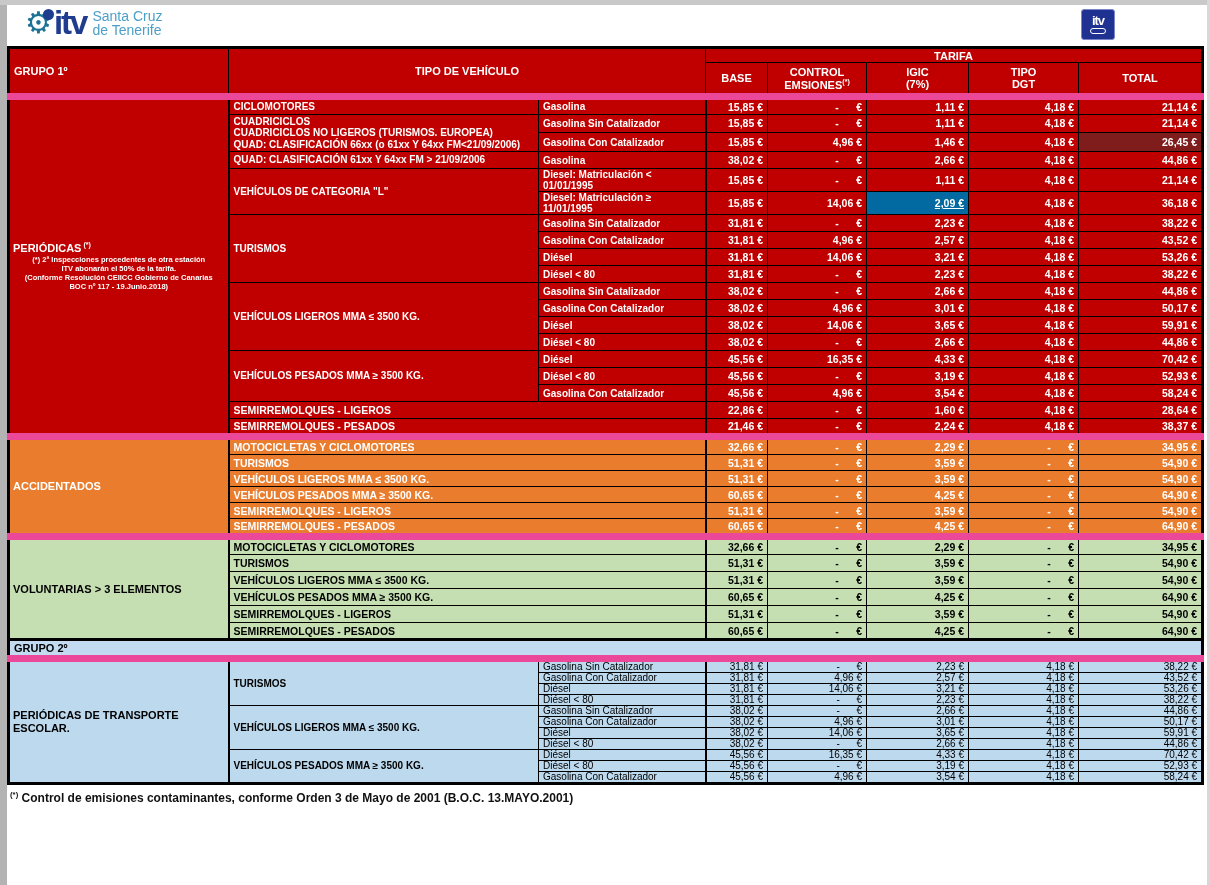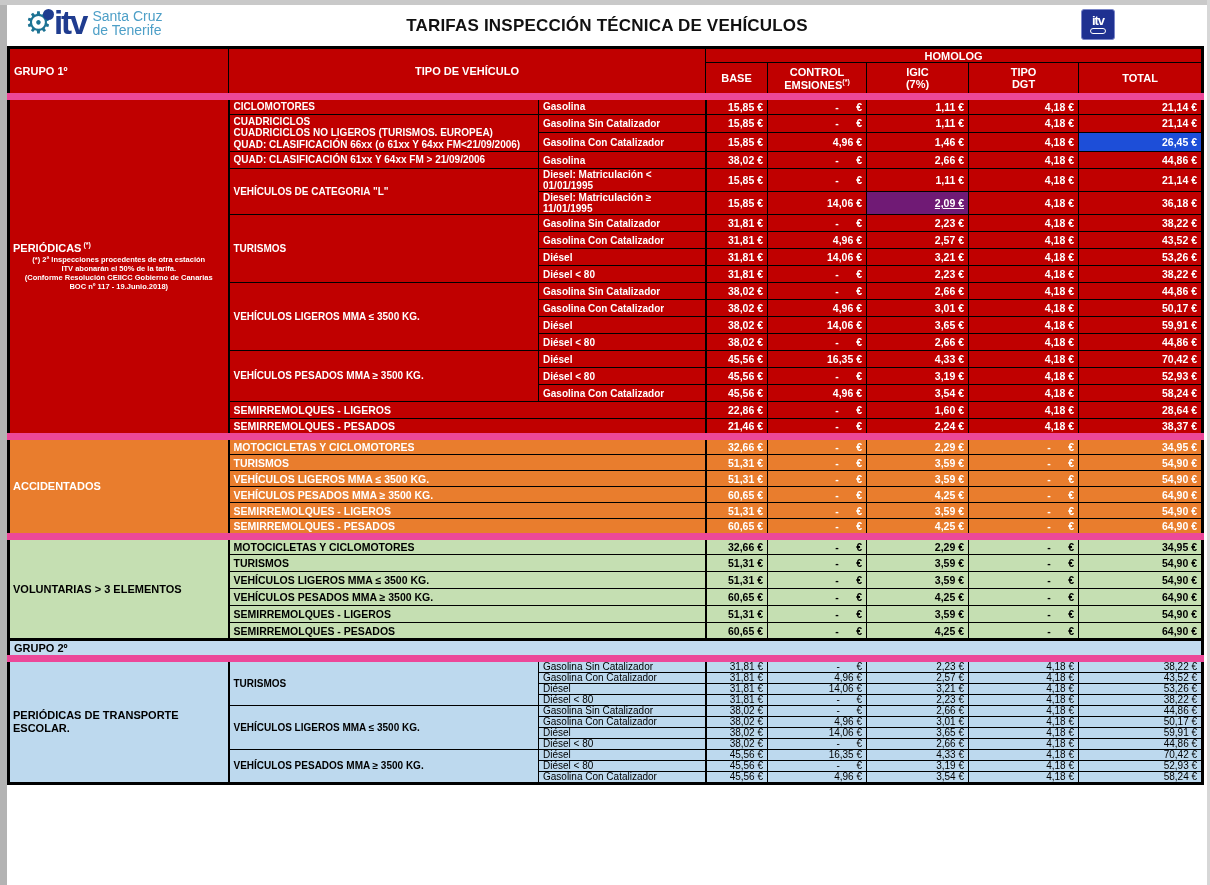--- a/index.html
+++ b/index.html
@@ -69,21 +69,20 @@
 
   <div class="topbar">
     <div class="logo">
       <span class="gear">⚙<span class="dot"></span></span>
       <span class="itv-word">itv</span>
       <span class="org">
         <span>Santa Cruz</span>
         <span>de Tenerife</span>
       </span>
     </div>
-    <div class="title">TARIFAS INSPECCIÓN TÉCNICA DE VEHÍCULOS</div>
     <div class="corner">
       <span class="corner-itv">itv</span>
       <span class="corner-car"></span>
     </div>
   </div>
 
   <table>
     <colgroup>
       <col style="width:220px">
         <col style="width:310px">
@@ -91,21 +90,21 @@
       <col style="width:62px">
         <col style="width:99px">
         <col style="width:102px">
       <col style="width:110px">
         <col style="width:124px">
     </colgroup>
     <thead>
       <tr class="h1">
         <th rowspan="2" class="grupo-h">GRUPO 1º</th>
         <th rowspan="2" colspan="2">TIPO DE VEHÍCULO</th>
-        <th colspan="5">HOMOLOG</th>
+        <th colspan="5">TARIFA</th>
       </tr>
       <tr class="h2">
         <th>
             <div class="thwrap">
               <div>BASE</div>
             </div>
           </th>
         <th>
             <div class="thwrap">
               <div>CONTROL</div>
@@ -170,21 +169,21 @@
           <td class="val" style="background: rgb(192, 0, 0); color: rgb(255, 255, 255);">1,11 €</td>
           <td class="val" style="background: rgb(192, 0, 0); color: rgb(255, 255, 255);">4,18 €</td>
           <td class="val" style="background: rgb(192, 0, 0); color: rgb(255, 255, 255);">21,14 €</td>
         </tr>
         <tr class="sec-periodicas">
           <td class="fuel-cell" style="background: rgb(192, 0, 0); color: rgb(255, 255, 255);">Gasolina Con Catalizador</td>
           <td class="val base-col" style="background: rgb(192, 0, 0); color: rgb(255, 255, 255);">15,85 €</td>
           <td class="val" style="background: rgb(192, 0, 0); color: rgb(255, 255, 255);">4,96 €</td>
           <td class="val" style="background: rgb(192, 0, 0); color: rgb(255, 255, 255);">1,46 €</td>
           <td class="val" style="background: rgb(192, 0, 0); color: rgb(255, 255, 255);">4,18 €</td>
-          <td class="val" style="background: #1d4ed8; color: rgb(255, 255, 255);">26,45 €</td>
+          <td class="val" style="background: #7f1d1d; color: rgb(255, 255, 255);">26,45 €</td>
         </tr>
         <tr class="sec-periodicas">
           <td class="vehicle-cell" rowspan="1" style="background: rgb(192, 0, 0); color: rgb(255, 255, 255);">
             <div>QUAD: CLASIFICACIÓN 61xx Y 64xx FM &gt; 21/09/2006</div>
           </td>
           <td class="fuel-cell" style="background: rgb(192, 0, 0); color: rgb(255, 255, 255);">Gasolina</td>
           <td class="val base-col" style="background: rgb(192, 0, 0); color: rgb(255, 255, 255);">38,02 €</td>
           <td class="val" style="background: rgb(192, 0, 0); color: rgb(255, 255, 255);">-      €</td>
           <td class="val" style="background: rgb(192, 0, 0); color: rgb(255, 255, 255);">2,66 €</td>
           <td class="val" style="background: rgb(192, 0, 0); color: rgb(255, 255, 255);">4,18 €</td>
@@ -198,21 +197,21 @@
           <td class="val base-col" style="background: rgb(192, 0, 0); color: rgb(255, 255, 255);">15,85 €</td>
           <td class="val" style="background: rgb(192, 0, 0); color: rgb(255, 255, 255);">-      €</td>
           <td class="val" style="background: rgb(192, 0, 0); color: rgb(255, 255, 255);">1,11 €</td>
           <td class="val" style="background: rgb(192, 0, 0); color: rgb(255, 255, 255);">4,18 €</td>
           <td class="val" style="background: rgb(192, 0, 0); color: rgb(255, 255, 255);">21,14 €</td>
         </tr>
         <tr class="sec-periodicas">
           <td class="fuel-cell" style="background: rgb(192, 0, 0); color: rgb(255, 255, 255);">Diesel: Matriculación ≥ 11/01/1995</td>
           <td class="val base-col" style="background: rgb(192, 0, 0); color: rgb(255, 255, 255);">15,85 €</td>
           <td class="val" style="background: rgb(192, 0, 0); color: rgb(255, 255, 255);">14,06 €</td>
-          <td class="val" style="background: #701a75; color: rgb(255, 255, 255); text-decoration: underline;">2,09 €</td>
+          <td class="val" style="background: #0369a1; color: rgb(255, 255, 255); text-decoration: underline;">2,09 €</td>
           <td class="val" style="background: rgb(192, 0, 0); color: rgb(255, 255, 255);">4,18 €</td>
           <td class="val" style="background: rgb(192, 0, 0); color: rgb(255, 255, 255);">36,18 €</td>
         </tr>
         <tr class="sec-periodicas">
           <td class="vehicle-cell" rowspan="4" style="background: rgb(192, 0, 0); color: rgb(255, 255, 255);">
             <div>TURISMOS</div>
           </td>
           <td class="fuel-cell" style="background: rgb(192, 0, 0); color: rgb(255, 255, 255);">Gasolina Sin Catalizador</td>
           <td class="val base-col" style="background: rgb(192, 0, 0); color: rgb(255, 255, 255);">31,81 €</td>
           <td class="val" style="background: rgb(192, 0, 0); color: rgb(255, 255, 255);">-      €</td>
@@ -542,14 +541,15 @@
           <td class="fuel-cell" style="background: rgb(189, 217, 238); color: rgb(0, 0, 0);">Gasolina Con Catalizador</td>
           <td class="val base-col" style="background: rgb(189, 217, 238); color: rgb(0, 0, 0);">45,56 €</td>
           <td class="val" style="background: rgb(189, 217, 238); color: rgb(0, 0, 0);">4,96 €</td>
           <td class="val" style="background: rgb(189, 217, 238); color: rgb(0, 0, 0);">3,54 €</td>
           <td class="val" style="background: rgb(189, 217, 238); color: rgb(0, 0, 0);">4,18 €</td>
           <td class="val" style="background: rgb(189, 217, 238); color: rgb(0, 0, 0);">58,24 €</td>
         </tr>
       </tbody>
   </table>
 
+  <div class="footnote"><sup>(*)</sup> <span>Control de emisiones contaminantes, conforme Orden 3 de Mayo de 2001 (B.O.C. 13.MAYO.2001)</span></div>
 
 </div>
 
 </body></html>

